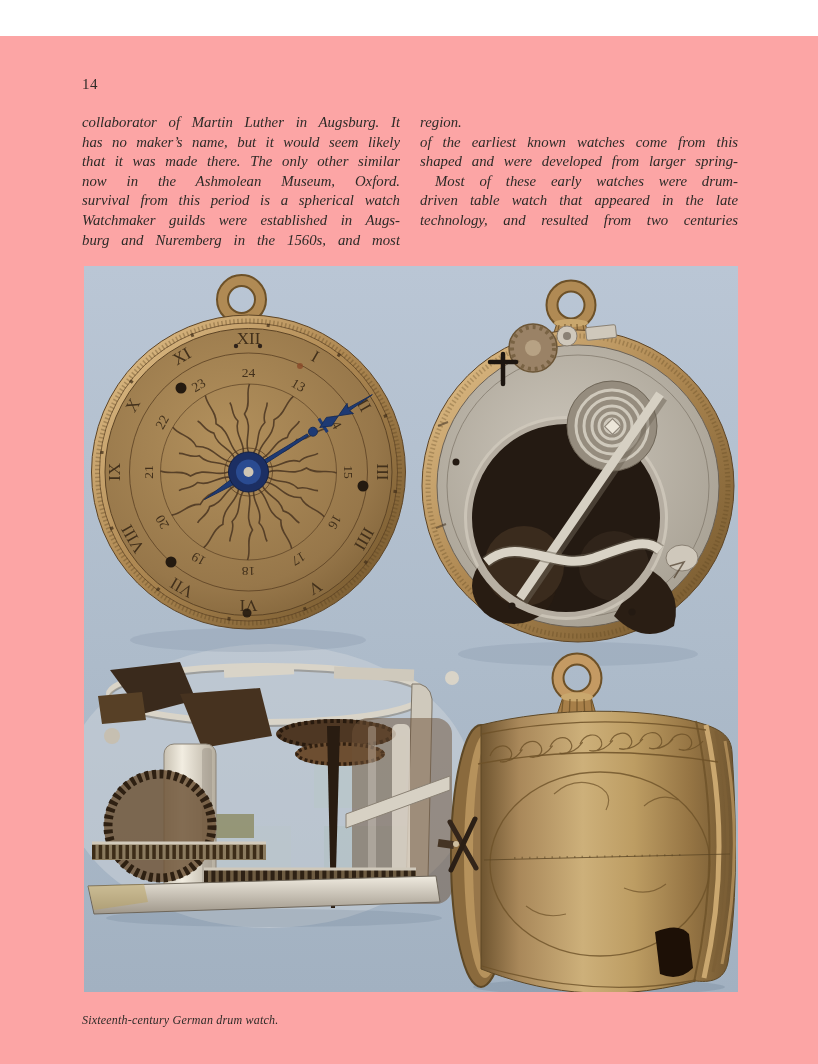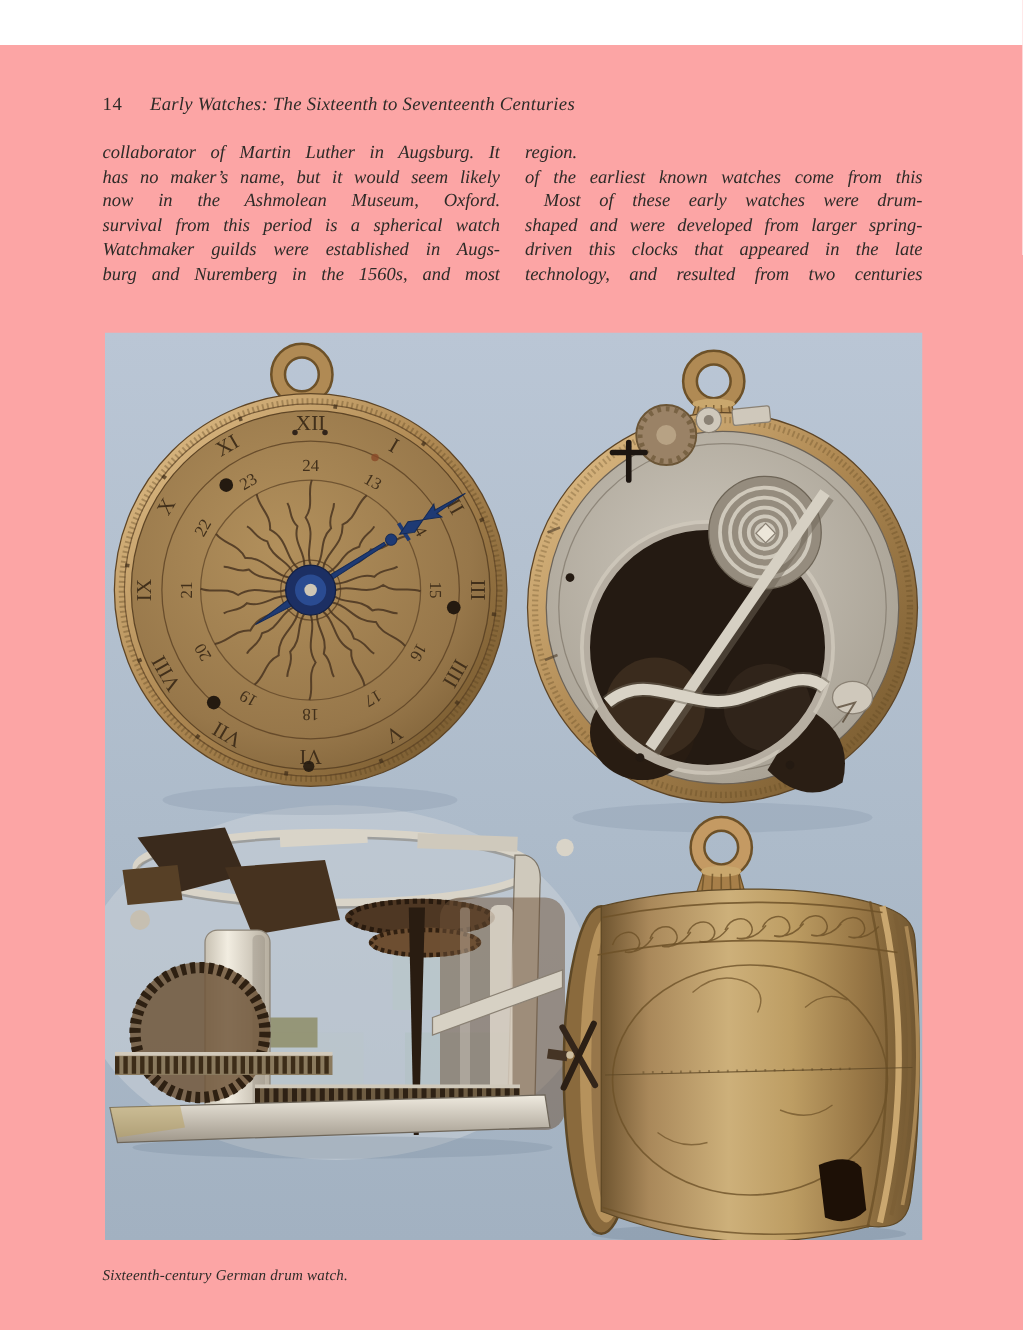--- a/index.html
+++ b/index.html
@@ -22,38 +22,38 @@
   .rn{font-family:"Liberation Serif",serif;font-size:17px;fill:#42301b;}
   .an{font-family:"Liberation Serif",serif;font-size:13.5px;fill:#42301b;}
 </style>
 </head>
 <body>
 
 <div class="page">
 
   <div class="pageheader">
     <span class="pageno">14</span>
-    <span class="runhead">Early Watches: The Sixteenth to Seventeenth Centuries</span>
   </div>
 
   <div class="columns">
     <div class="col">
       <div class="line">collaborator of Martin Luther in Augsburg. It</div>
       <div class="line">has no maker’s name, but it would seem likely</div>
+      <div class="line">that it was made there. The only other similar</div>
       <div class="line">now in the Ashmolean Museum, Oxford.</div>
       <div class="line">survival from this period is a spherical watch</div>
       <div class="line">Watchmaker guilds were established in Augs-</div>
       <div class="line">burg and Nuremberg in the 1560s, and most</div>
     </div>
     <div class="col">
       <div class="line end">region.</div>
       <div class="line">of the earliest known watches come from this</div>
+      <div class="line">shaped and were developed from larger spring-</div>
       <div class="line indent">Most of these early watches were drum-</div>
-      <div class="line">shaped and were developed from larger spring-</div>
-      <div class="line">driven this clocks that appeared in the late</div>
+      <div class="line">driven table watch that appeared in the late</div>
       <div class="line">technology, and resulted from two centuries</div>
     </div>
   </div>
 
   <div class="figurewrap">
   <svg width="654" height="726" viewBox="0 0 654 726">
     <defs>
       <linearGradient id="bgG" x1="0" y1="0" x2="0" y2="1">
         <stop offset="0" stop-color="#bac6d5"></stop>
             <stop offset=".55" stop-color="#adbbca"></stop>

